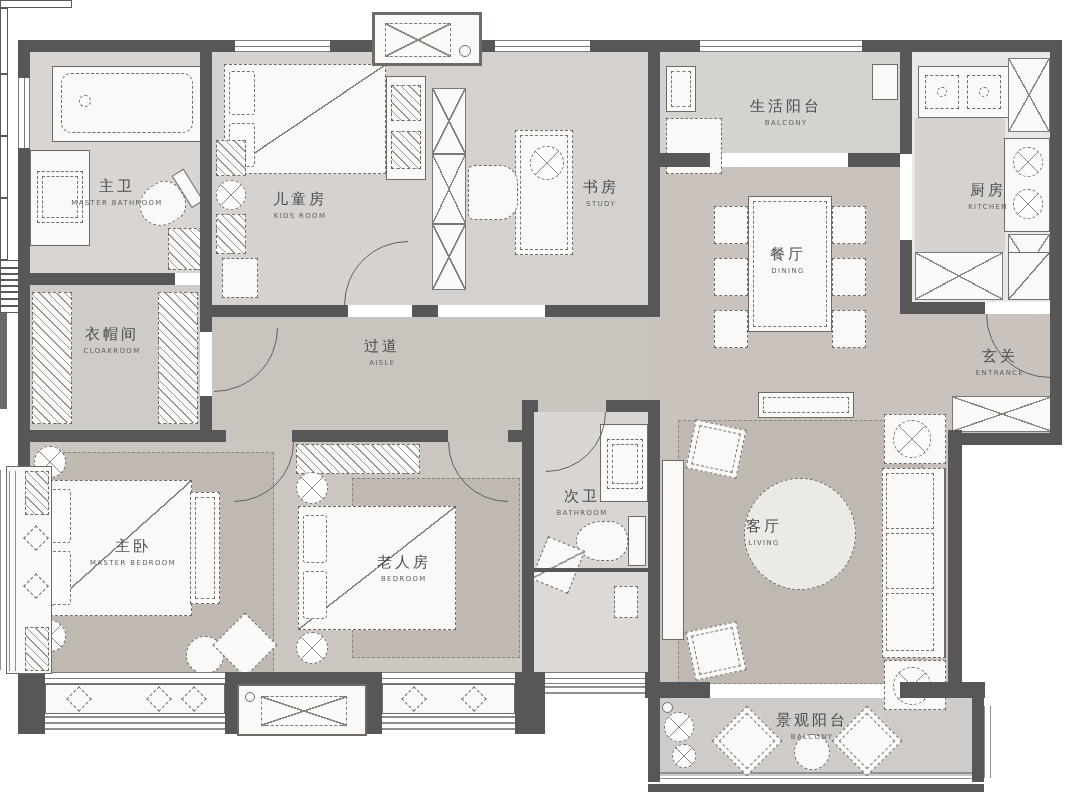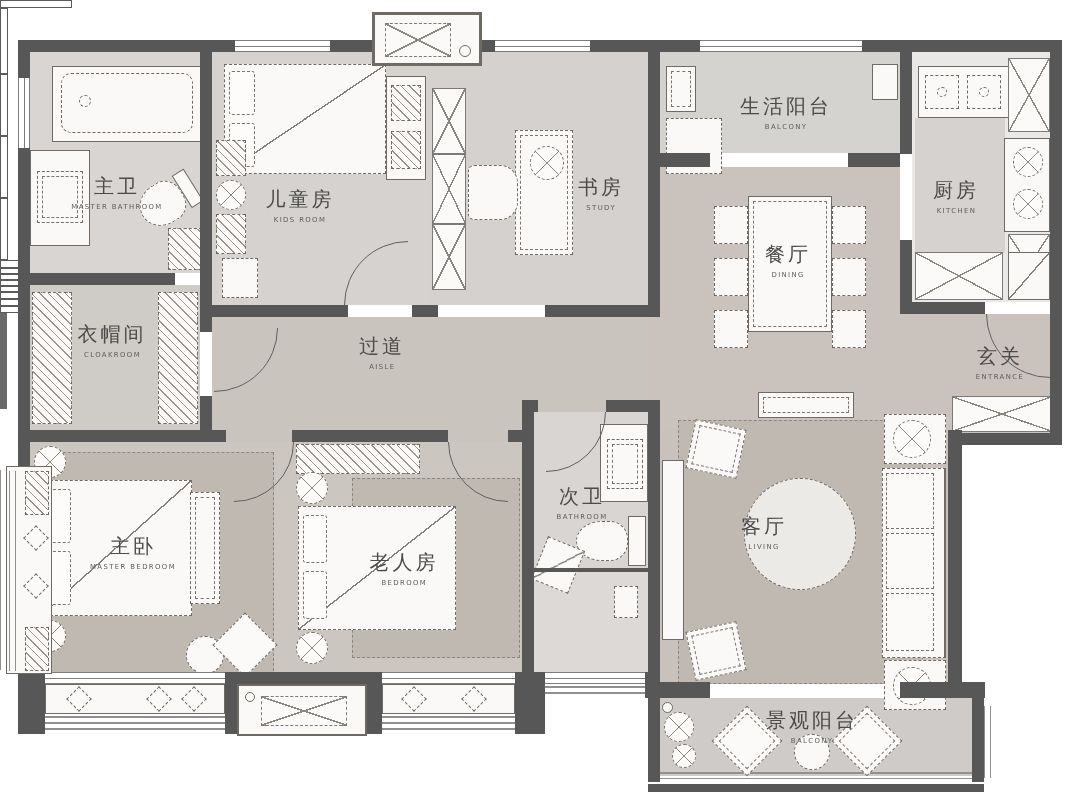--- a/index.html
+++ b/index.html
@@ -29,21 +29,21 @@
   .plant{z-index:3;border-radius:50%;background-color:#fcfbf9;border:1px dashed #77726c;
     background-image:linear-gradient(to top right,transparent calc(50% - .6px),#8b8781 calc(50% - .6px) calc(50% + .6px),transparent calc(50% + .6px)),
                      linear-gradient(to bottom right,transparent calc(50% - .6px),#8b8781 calc(50% - .6px) calc(50% + .6px),transparent calc(50% + .6px))}
   .dia{z-index:3;transform:rotate(45deg);background:#fbfaf8;border:1.2px dashed #6f6a64}
   .arcw{z-index:4;overflow:hidden}
   .arcc{position:absolute;border:1.3px solid #606060;border-radius:50%;background:none}
   .leaf{z-index:7;background:#fff;border:1px solid #5a5a5a}
   .panel{z-index:7;background:#fff;border:1px solid #5a5a5a}
   .lbl{z-index:30;display:flex;flex-direction:column;align-items:center;transform:translate(-50%,-50%);
        color:#4b4b4b;white-space:nowrap;text-align:center}
-  .lbl .zh{font-size:20px;letter-spacing:3px;font-weight:500}
+  .lbl .zh{font-size:15px;letter-spacing:3px;font-weight:500}
   .lbl .en{font-size:7.5px;letter-spacing:1.5px;margin-top:2px;color:#5d5d5d;transform:scale(.92)}
   .seat{position:absolute;background:#fbfaf8;border:1px dashed #77726c}
   .pil{position:absolute;background:#fdfcfa;border:1px dashed #7b766f;border-radius:3px}
   .tvbar{z-index:3;background:#6a6a6a}
 </style>
 </head>
 <body>
 
 <div class="plan">
 
@@ -312,21 +312,21 @@
     <div class="en">KIDS ROOM</div>
   </div>
   <div class="lbl" style="left:601px;top:193px">
     <div class="zh">书房</div>
     <div class="en">STUDY</div>
   </div>
   <div class="lbl" style="left:786px;top:112px">
     <div class="zh">生活阳台</div>
     <div class="en">BALCONY</div>
   </div>
-  <div class="lbl" style="left:956px;top:196px">
+  <div class="lbl" style="left:988px;top:196px">
     <div class="zh">厨房</div>
     <div class="en">KITCHEN</div>
   </div>
   <div class="lbl" style="left:788px;top:260px">
     <div class="zh">餐厅</div>
     <div class="en">DINING</div>
   </div>
   <div class="lbl" style="left:1000px;top:362px">
     <div class="zh">玄关</div>
     <div class="en">ENTRANCE</div>

